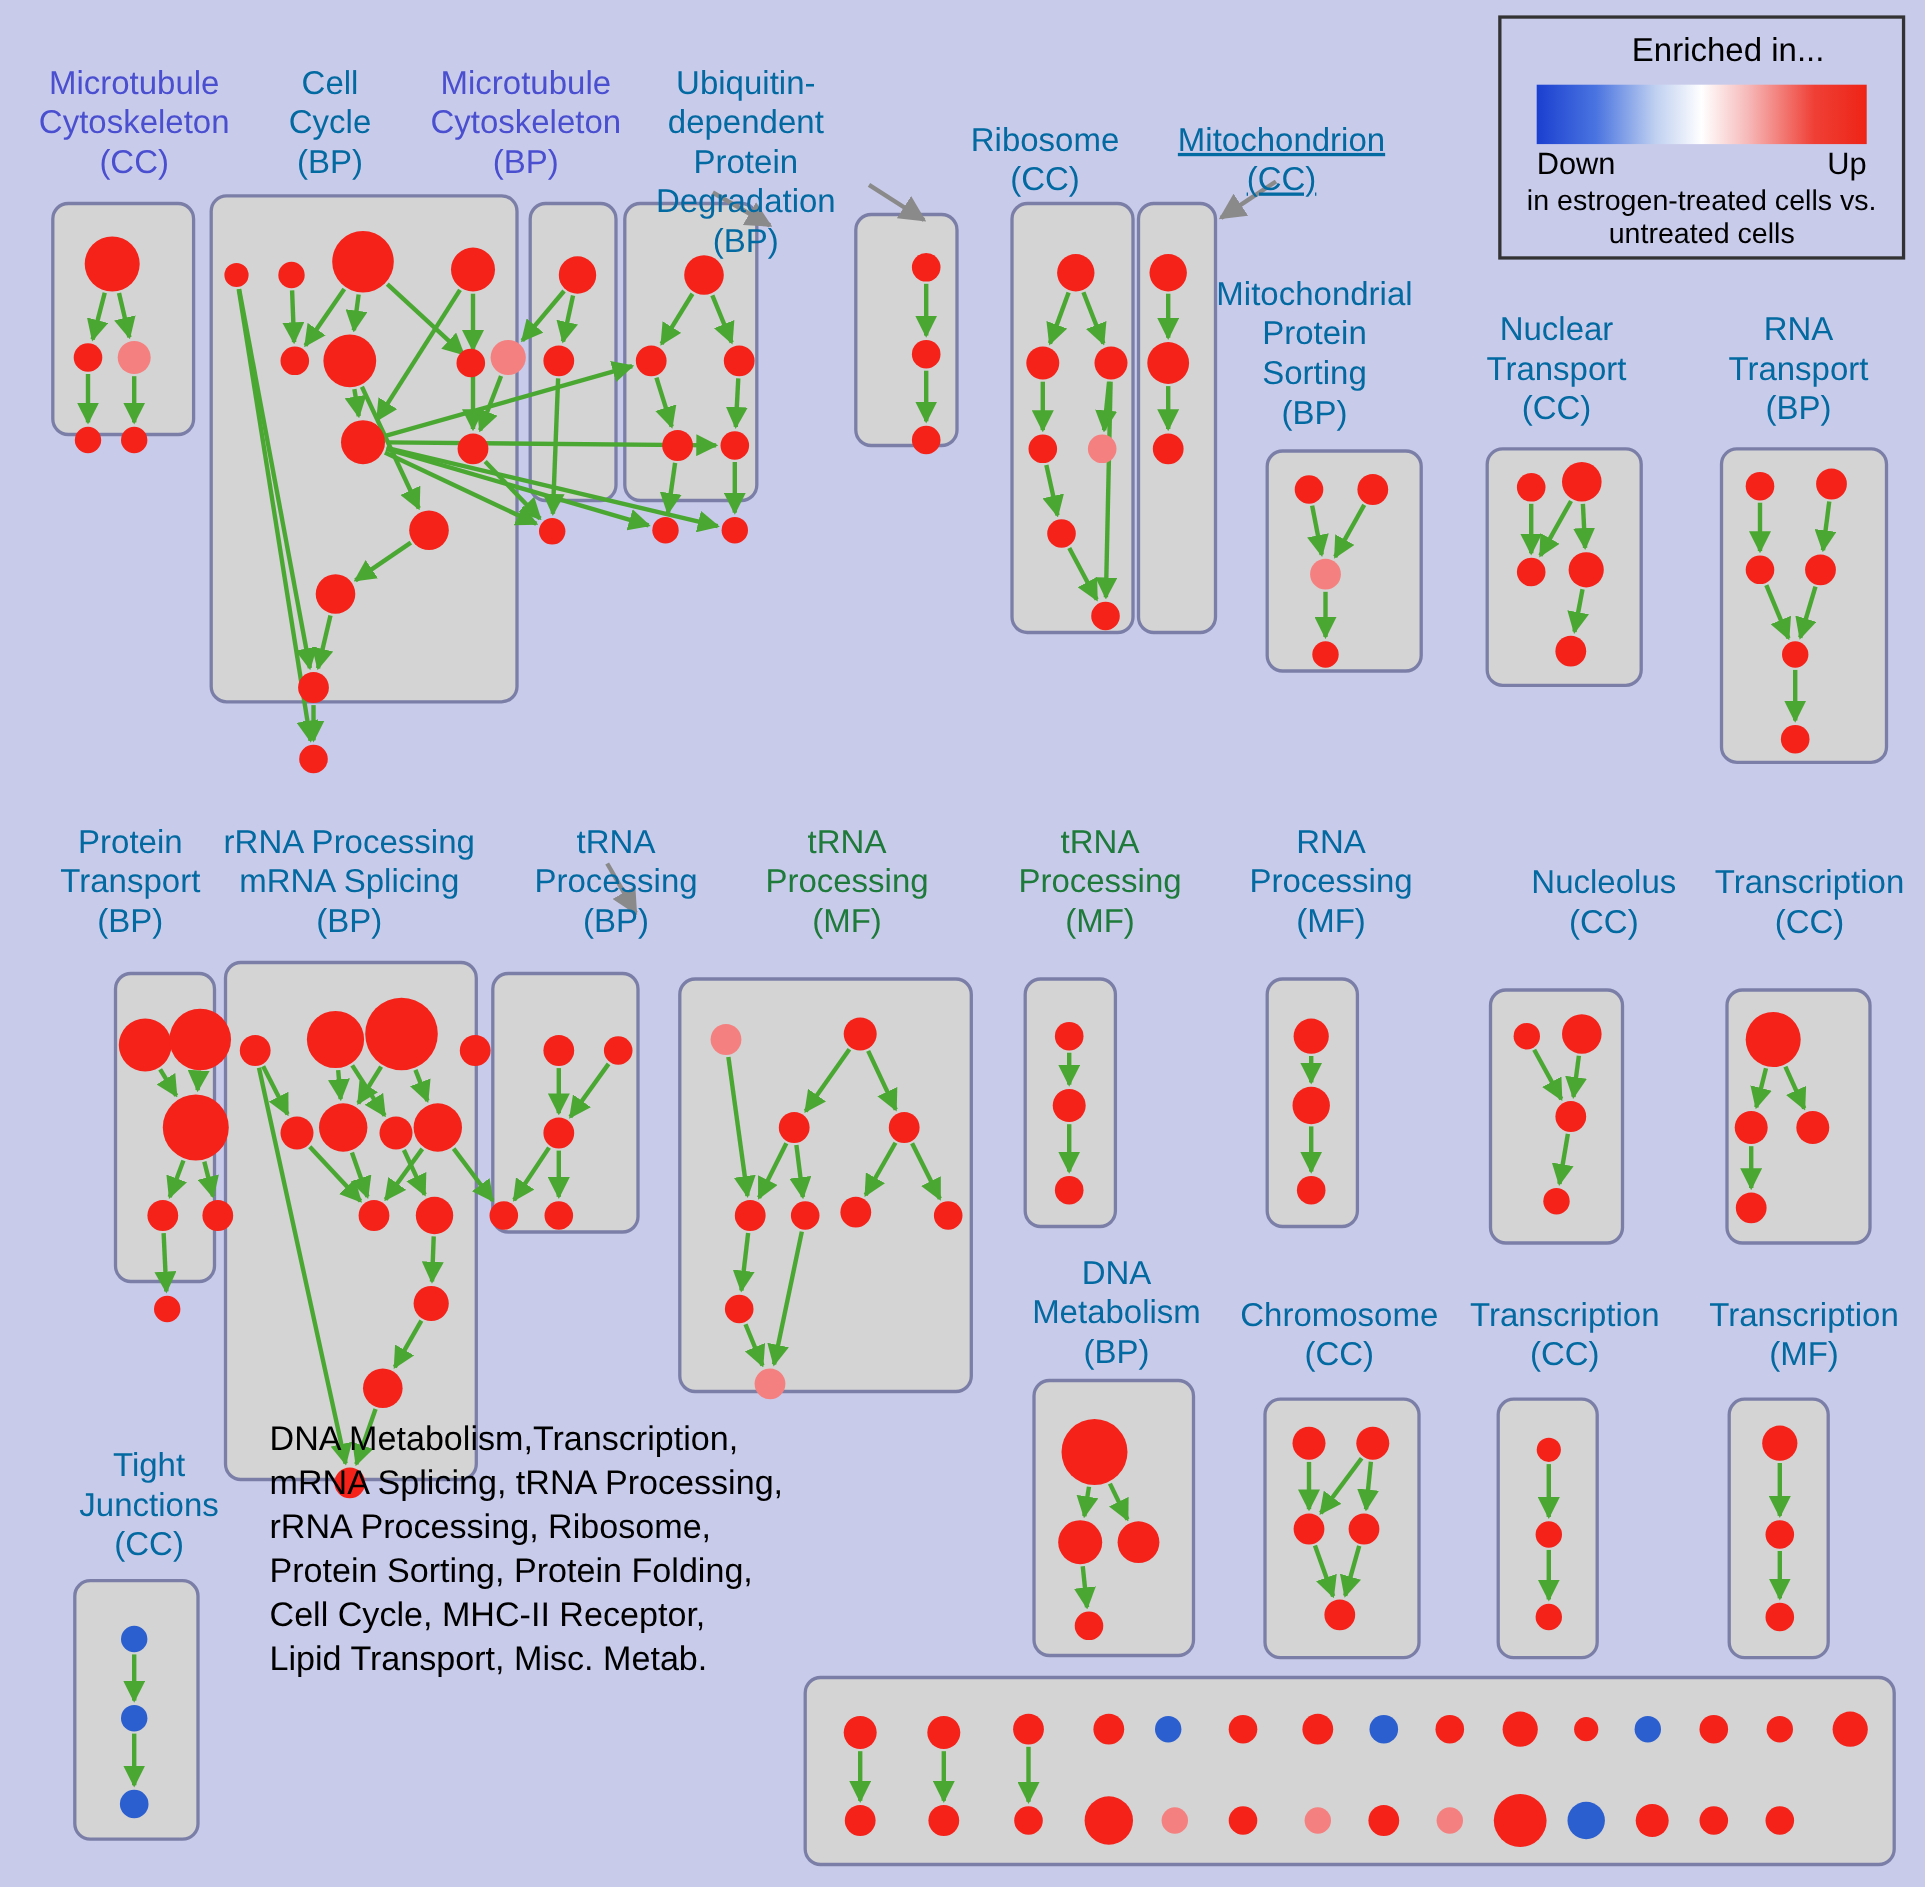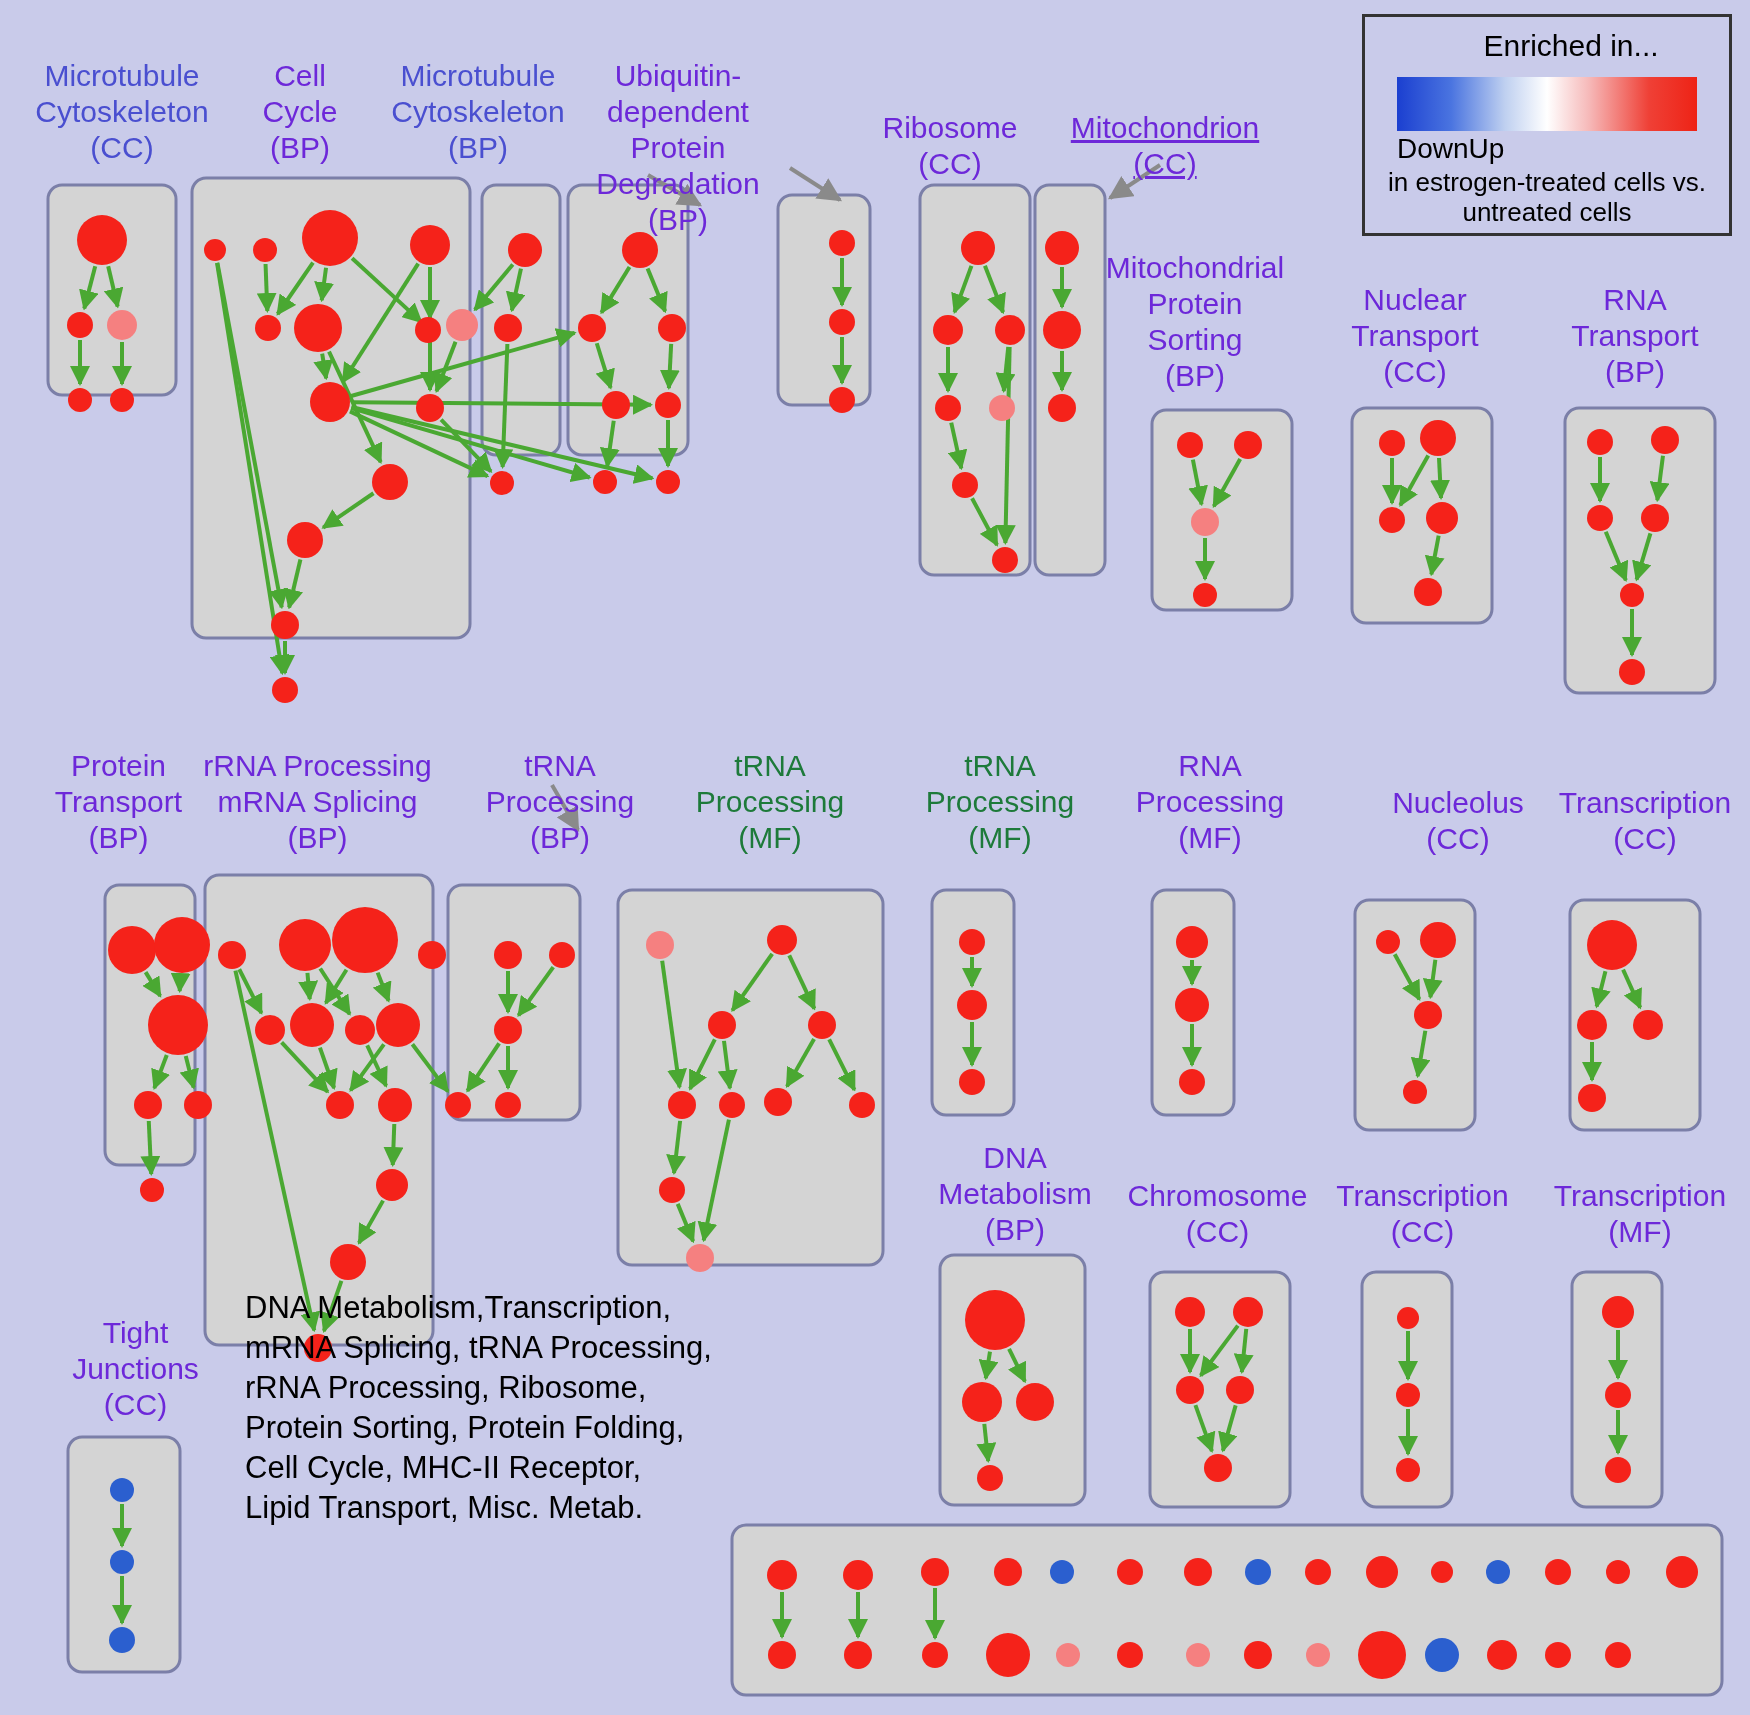--- a/index.html
+++ b/index.html
@@ -8,21 +8,21 @@
     background:#c9cbea;
     font-family:"Liberation Sans", sans-serif;
     position:relative;
     overflow:hidden;
   }
   #canvas{position:absolute;inset:0;padding-left:13px;}
   svg.layer{position:absolute;left:0;top:0;width:1750px;height:1715px;pointer-events:none;}
   .label{
     position:absolute;
     text-align:center;
-    color:#6d28d9;
+    color:#0369a1;
     font-size:30px;
     line-height:36px;
     white-space:pre-line;
   }
   .label.blue{color:#4a4fd0;}
   .label.green{color:#1d7a3a;}
   .legend{
     position:absolute;
     right:18px;top:14px;
     width:370px;height:222px;
@@ -31,21 +31,21 @@
     box-sizing:border-box;
     text-align:center;
   }
   .legend-title{font-size:30px;margin-top:12px;color:#000;padding-left:48px;}
   .legend-bar{
     margin:14px auto 0 auto;
     width:300px;height:54px;
     background:linear-gradient(to right,#1b3fd0 0%,#4a74e0 18%,#bfd0f0 36%,#ffffff 50%,#f6b9b9 64%,#ef4036 84%,#ee2316 100%);
   }
   .legend-ends{
-    display:flex;
+    display:flex;justify-content:space-between;
     width:300px;margin:2px auto 0 auto;
     font-size:28px;
   }
   .legend-sub{font-size:26px;line-height:30px;margin-top:2px;}
   .big-text{
     position:absolute;
     font-size:31px;
     line-height:40px;
     color:#000;
     white-space:pre-line;

